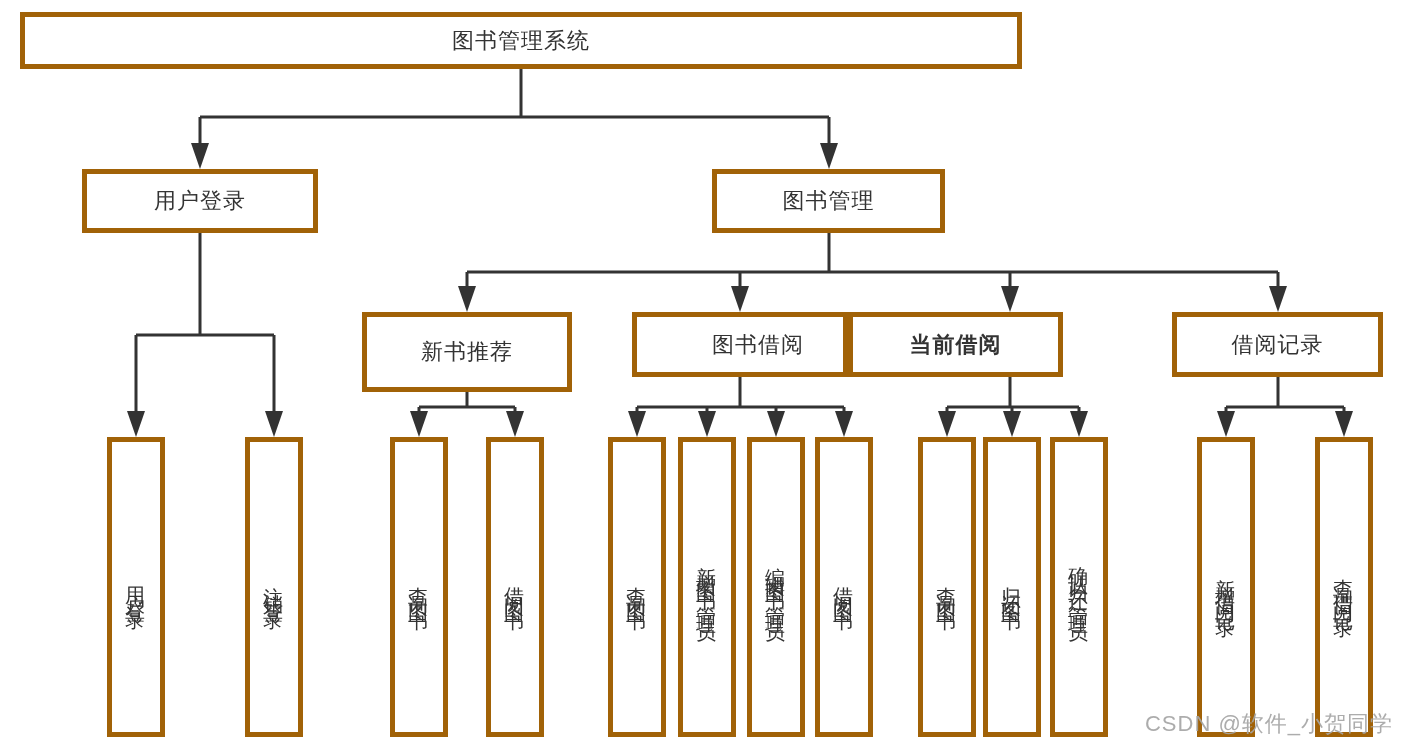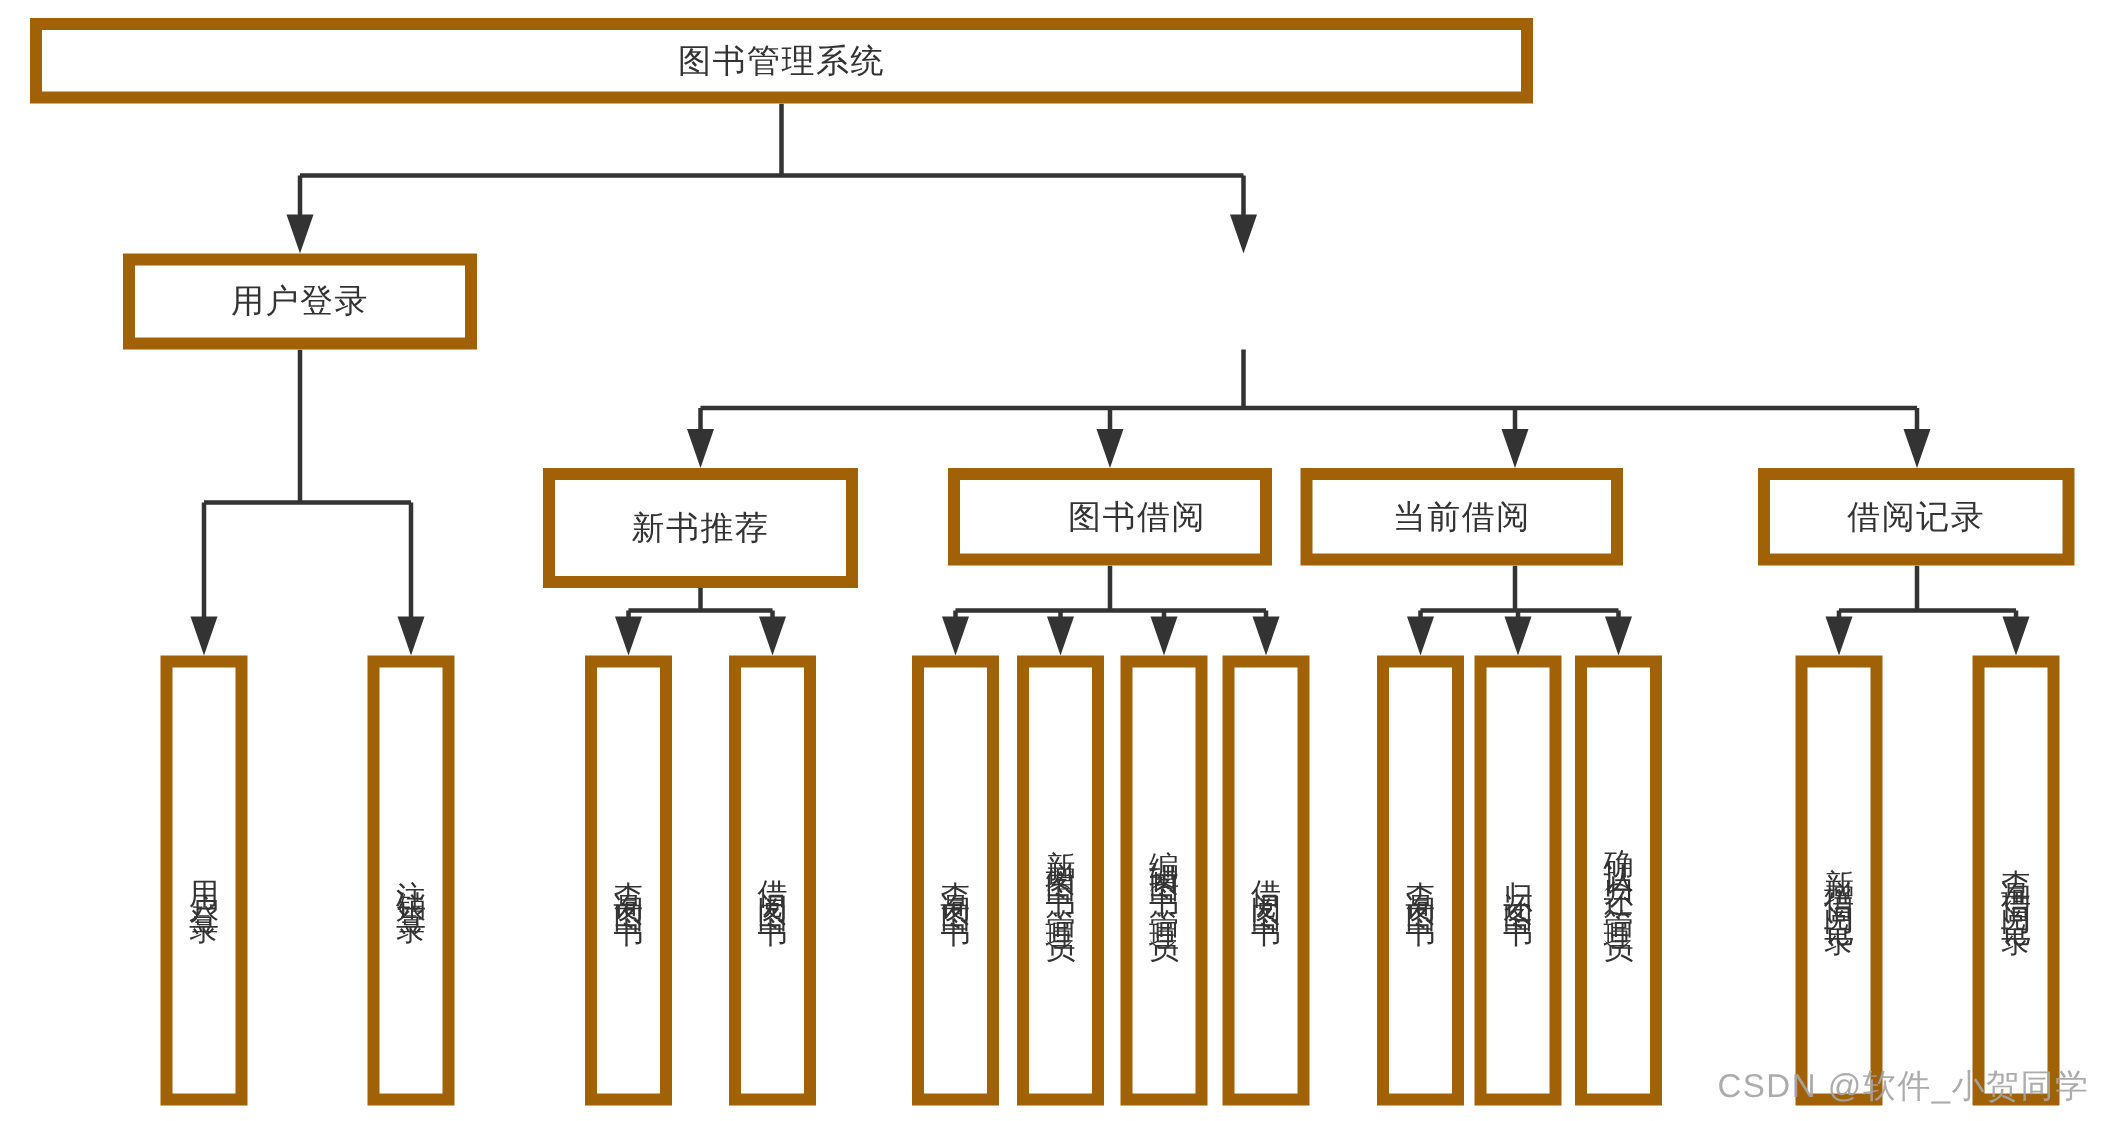--- a/index.html
+++ b/index.html
@@ -13,21 +13,21 @@
   }
   #connectors {
     position: absolute;
     left: 0; top: 0;
     width: 1405px; height: 747px;
     z-index: 1;
   }
   .node {
     position: absolute;
     box-sizing: border-box;
-    border: 8px solid #a16207;
+    border: 5px solid #a16207;
     background: #ffffff;
     color: #333333;
     display: flex;
     align-items: center;
     justify-content: center;
     z-index: 2;
   }
   .hnode { font-size: 22px; letter-spacing: 1px; }
   .vnode {
     writing-mode: vertical-rl;
@@ -39,21 +39,21 @@
     height: 300px;
   }
   
   .n-root  { left: 20px;   top: 12px;  width: 1002px; height: 57px; }
   
   .n-l2-0  { left: 82px;   top: 169px; width: 236px;  height: 64px; }
   .n-l2-1  { left: 712px;  top: 169px; width: 233px;  height: 64px; }
   
   .n-l3-0  { left: 362px;  top: 312px; width: 210px;  height: 80px; }
   .n-l3-1  { left: 632px;  top: 312px; width: 216px;  height: 65px; padding-left: 36px; }
-  .n-l3-2  { left: 867px;  top: 312px; width: 215px;  height: 65px; }
+  .n-l3-2  { left: 848px;  top: 312px; width: 215px;  height: 65px; font-weight: bold; }
   .n-l3-3  { left: 1172px; top: 312px; width: 211px;  height: 65px; }
   
   .n-lf-0  { left: 107px;  }
   .n-lf-1  { left: 245px;  }
   .n-lf-2  { left: 390px;  }
   .n-lf-3  { left: 486px;  }
   .n-lf-4  { left: 608px;  }
   .n-lf-5  { left: 678px;  }
   .n-lf-6  { left: 747px;  }
   .n-lf-7  { left: 815px;  }
@@ -114,20 +114,21 @@
       <polygon points="1012,437 1003,411 1021,411"></polygon>
       <polygon points="1079,437 1070,411 1088,411"></polygon>
       <polygon points="1226,437 1217,411 1235,411"></polygon>
       <polygon points="1344,437 1335,411 1353,411"></polygon>
     </g>
   </svg>
 
   <div class="node hnode n-root">图书管理系统</div>
 
   <div class="node hnode n-l2-0">用户登录</div>
+  <div class="node hnode n-l2-1">图书管理</div>
 
   <div class="node hnode n-l3-0">新书推荐</div>
   <div class="node hnode n-l3-1">图书借阅</div>
   <div class="node hnode n-l3-2">当前借阅</div>
   <div class="node hnode n-l3-3">借阅记录</div>
 
   <div class="node vnode n-lf-0">用户登录</div>
   <div class="node vnode n-lf-1">注销登录</div>
 
   <div class="node vnode n-lf-2">查询图书</div>

